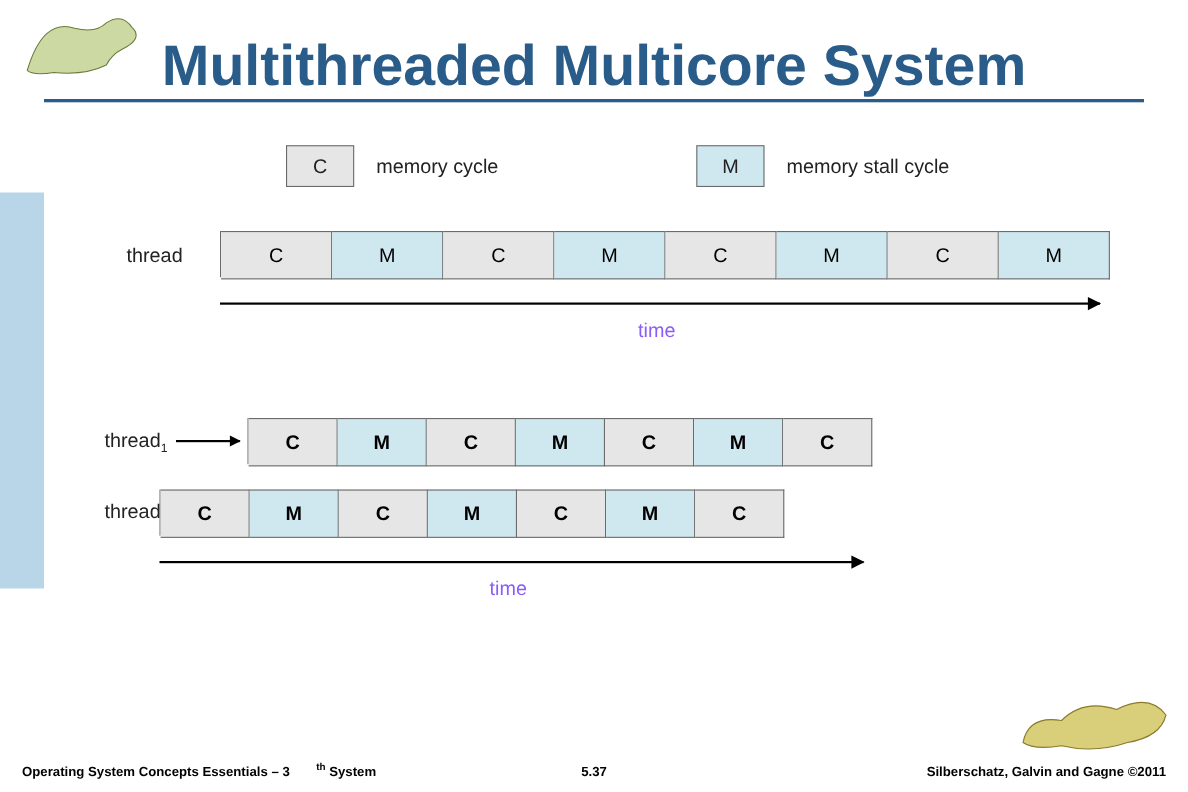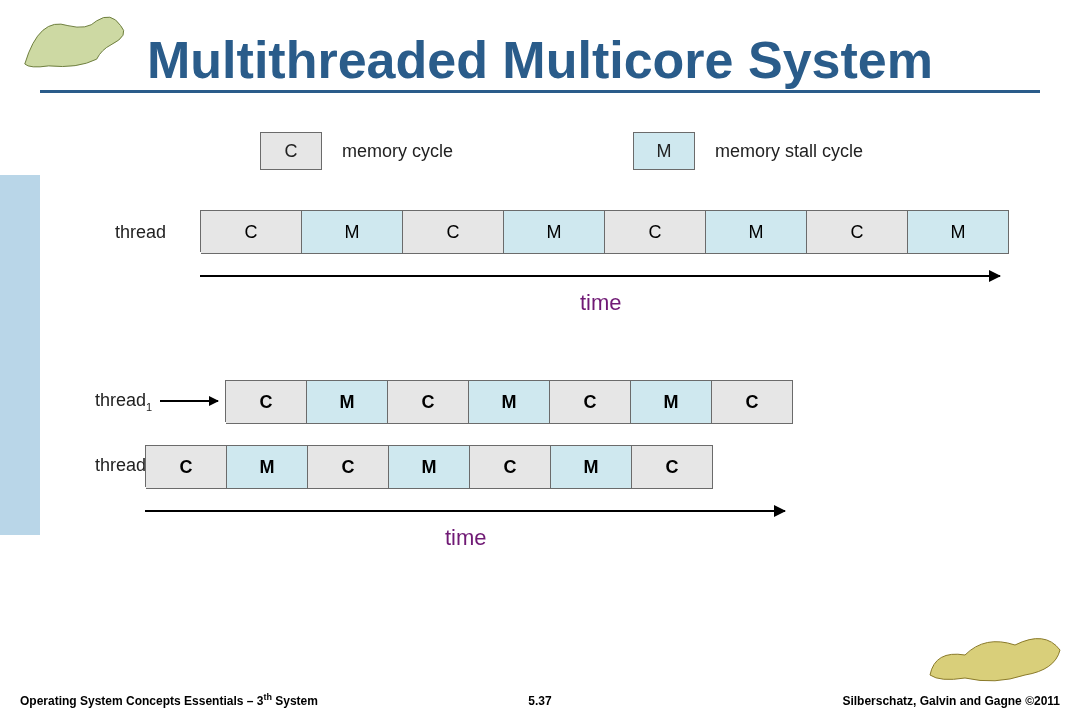--- a/index.html
+++ b/index.html
@@ -107,22 +107,22 @@
     content: "";
     position: absolute;
     right: -1px;
     top: -5px;
     border-left: 12px solid #000;
     border-top: 6px solid transparent;
     border-bottom: 6px solid transparent;
   }
   .time-label {
     position: absolute;
-    font-size: 22px;
-    color: #701a75;
+    font-size: 18px;
+    color: #8b5cf6;
   }
   .pointer {
     position: absolute;
     width: 60px;
     height: 2px;
     background: #000;
   }
   .pointer::after {
     content: "";
     position: absolute;
@@ -150,21 +150,21 @@
     color: #000;
   }
   .footer .center {
     position: absolute;
     left: 50%;
     transform: translateX(-50%);
   }
   .footer .right {
     text-align: left;
   }
-  .sup { font-size: 9px; vertical-align: super; }
+  .sup { font-size: 9px; vertical-align: super; margin-left: 24px; }
   
   .dino-tl {
     position: absolute;
     top: 5px;
     left: 20px;
     width: 115px;
     height: 70px;
   }
   .dino-br {
     position: absolute;

